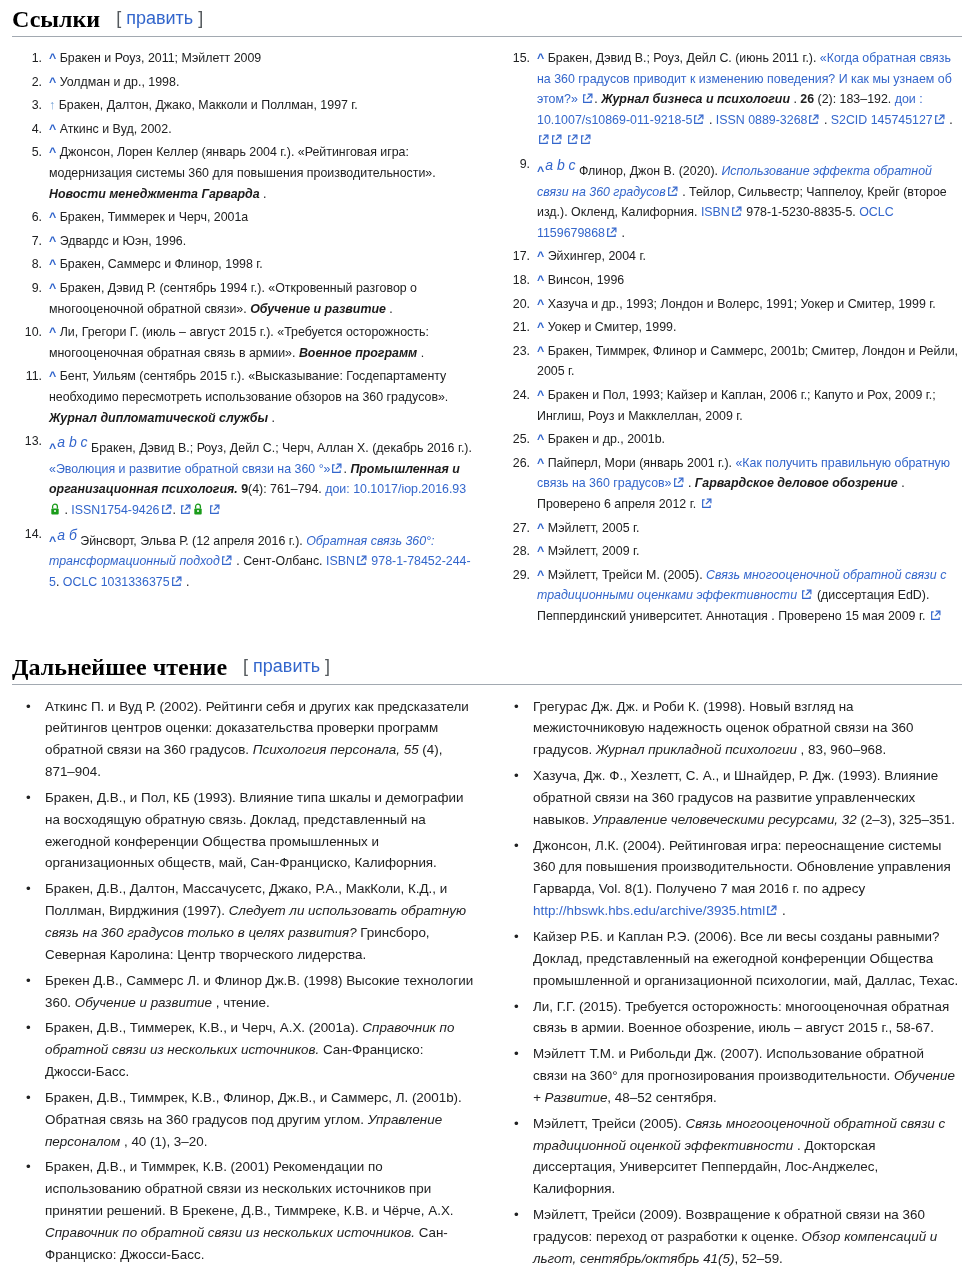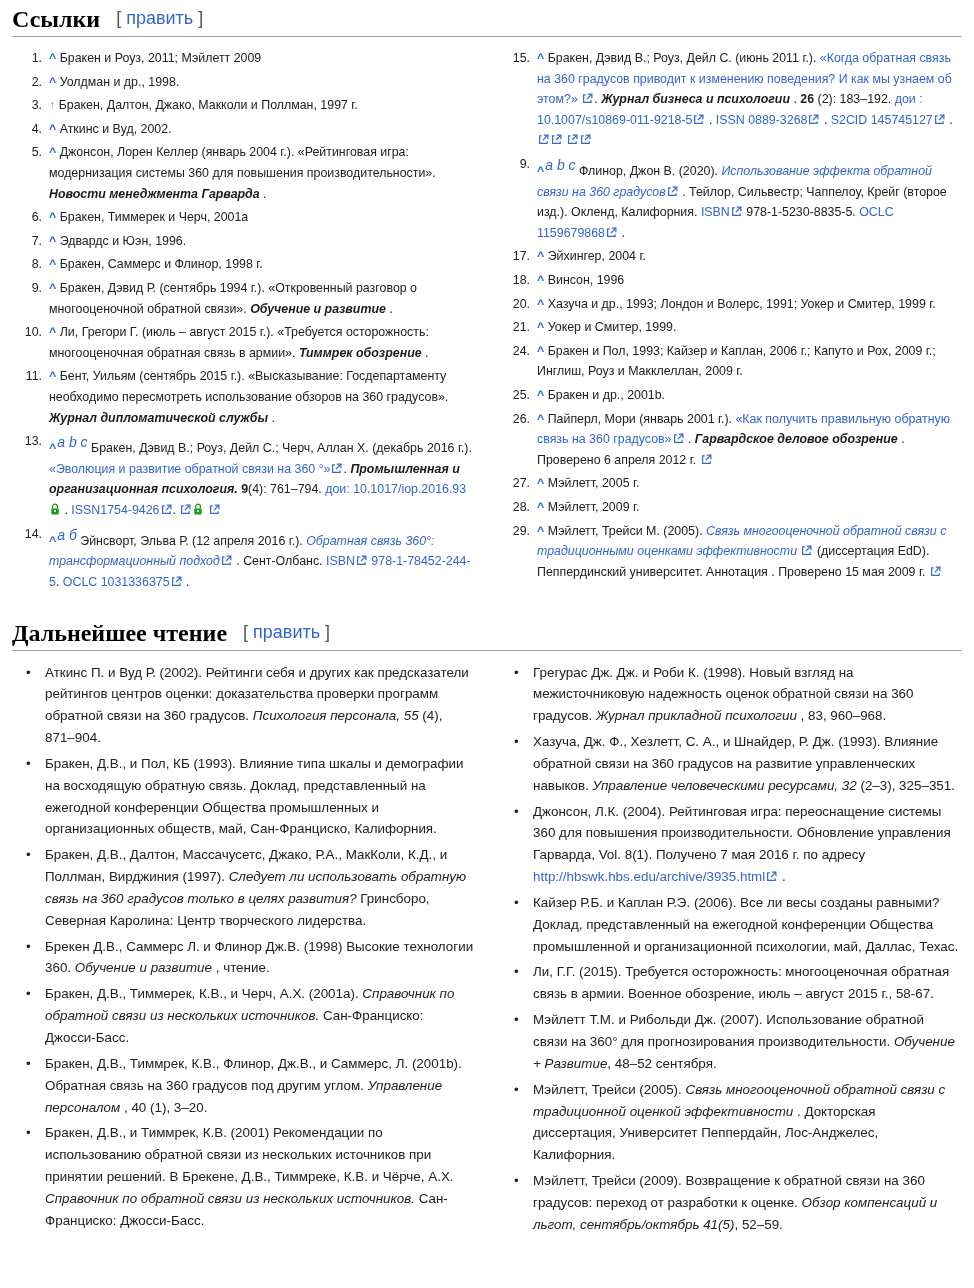--- a/index.html
+++ b/index.html
@@ -91,21 +91,21 @@
           <div class="ref-item">
             <span class="marker">8.</span>
             <span class="body"><span class="sg-c">^</span><span class="sg-t"> Бракен, Саммерс и Флинор, 1998 г.</span></span>
           </div>
           <div class="ref-item">
             <span class="marker">9.</span>
             <span class="body"><span class="sg-c">^</span><span class="sg-t"> Бракен, Дэвид Р. (сентябрь 1994 г.). «Откровенный разговор о многооценочной обратной связи». </span><span class="sg-bi">Обучение и развитие</span><span class="sg-t"> .</span></span>
           </div>
           <div class="ref-item">
             <span class="marker">10.</span>
-            <span class="body"><span class="sg-c">^</span><span class="sg-t"> Ли, Грегори Г. (июль – август 2015 г.). «Требуется осторожность: многооценочная обратная связь в армии». </span><span class="sg-bi">Тиммрек обозрение</span><span class="sg-t"> .</span></span>
+            <span class="body"><span class="sg-c">^</span><span class="sg-t"> Ли, Грегори Г. (июль – август 2015 г.). «Требуется осторожность: многооценочная обратная связь в армии». </span><span class="sg-bi">Военное программ</span><span class="sg-t"> .</span></span>
           </div>
           <div class="ref-item">
             <span class="marker">11.</span>
             <span class="body"><span class="sg-c">^</span><span class="sg-t"> Бент, Уильям (сентябрь 2015 г.). «Высказывание: Госдепартаменту необходимо пересмотреть использование обзоров на 360 градусов». </span><span class="sg-bi">Журнал дипломатической службы</span><span class="sg-t"> .</span></span>
           </div>
           <div class="ref-item">
             <span class="marker">13.</span>
             <span class="body"><span class="sg-c">^</span><sup class="sg-sup">a b c</sup><span class="sg-t"> Бракен, Дэвид В.; Роуз, Дейл С.; Черч, Аллан Х. (декабрь 2016 г.). </span><span class="sg-l">«Эволюция и развитие обратной связи на 360 °»</span><span class="icon ext"><svg width="11" height="11" viewBox="0 0 12 12">
                   <path d="M4 2H1.8v8.2H10V8" fill="none" stroke="#3366cc" stroke-width="1.3"></path>
                   <path d="M6.3 1.2h4.5v4.5" fill="none" stroke="#3366cc" stroke-width="1.3"></path>
@@ -210,20 +210,24 @@
             <span class="marker">18.</span>
             <span class="body"><span class="sg-c">^</span><span class="sg-t"> Винсон, 1996</span></span>
           </div>
           <div class="ref-item">
             <span class="marker">20.</span>
             <span class="body"><span class="sg-c">^</span><span class="sg-t"> Хазуча и др., 1993; Лондон и Волерс, 1991; Уокер и Смитер, 1999 г.</span></span>
           </div>
           <div class="ref-item">
             <span class="marker">21.</span>
             <span class="body"><span class="sg-c">^</span><span class="sg-t"> Уокер и Смитер, 1999.</span></span>
+          </div>
+          <div class="ref-item">
+            <span class="marker">23.</span>
+            <span class="body"><span class="sg-c">^</span><span class="sg-t"> Бракен, Тиммрек, Флинор и Саммерс, 2001b; Смитер, Лондон и Рейли, 2005 г.</span></span>
           </div>
           <div class="ref-item">
             <span class="marker">24.</span>
             <span class="body"><span class="sg-c">^</span><span class="sg-t"> Бракен и Пол, 1993; Кайзер и Каплан, 2006 г.; Капуто и Рох, 2009 г.; Инглиш, Роуз и Макклеллан, 2009 г.</span></span>
           </div>
           <div class="ref-item">
             <span class="marker">25.</span>
             <span class="body"><span class="sg-c">^</span><span class="sg-t"> Бракен и др., 2001b.</span></span>
           </div>
           <div class="ref-item">

